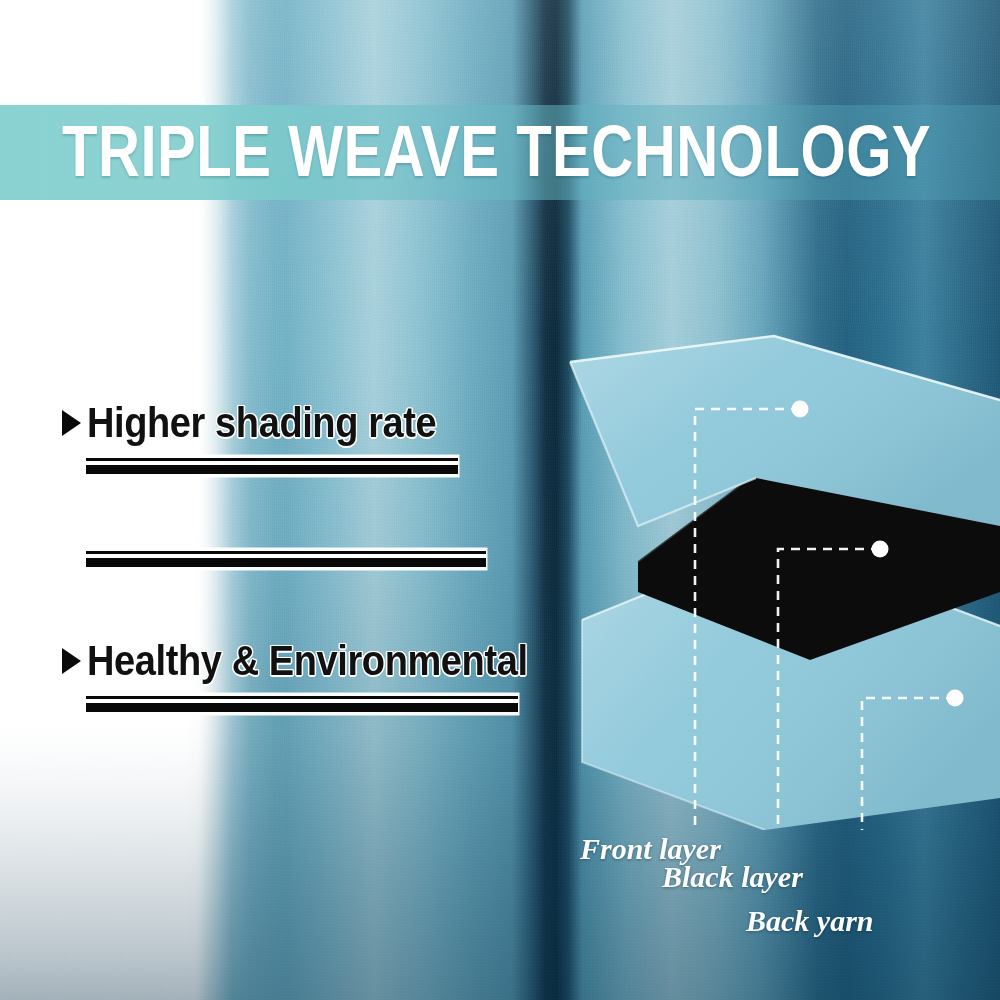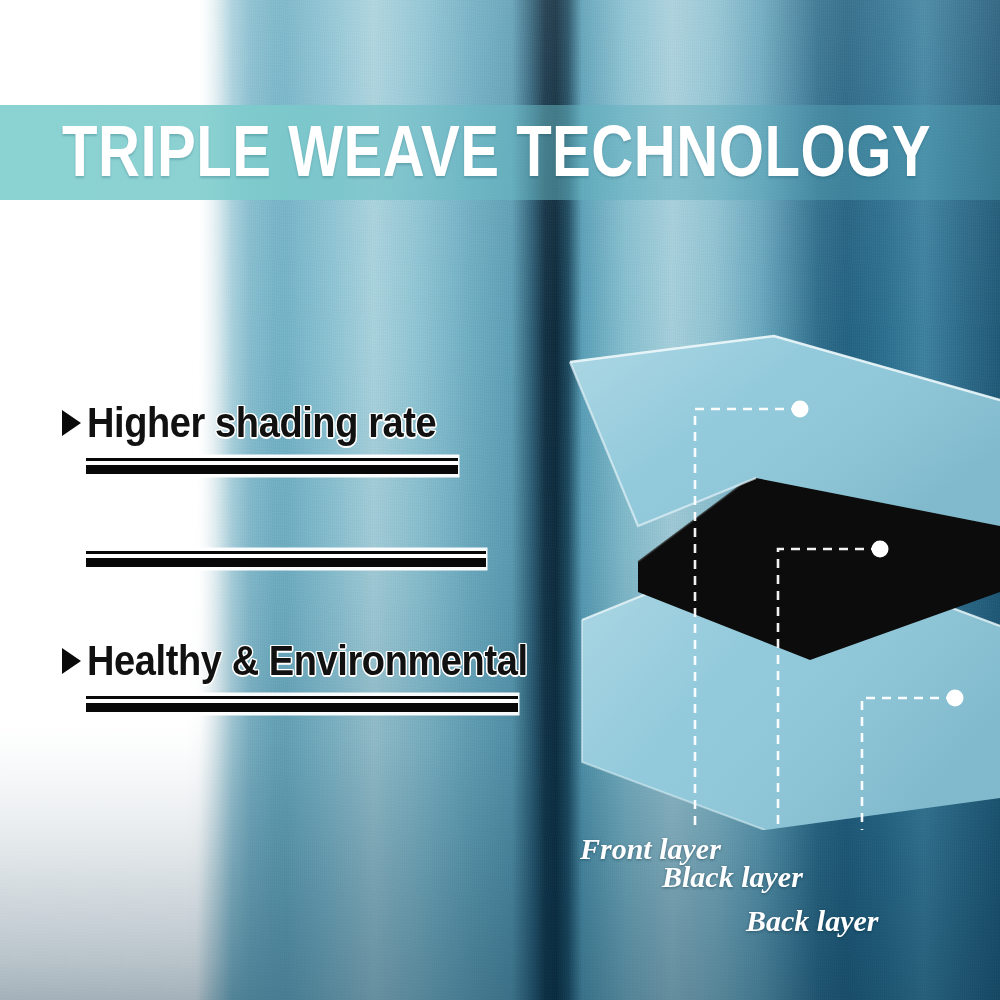--- a/index.html
+++ b/index.html
@@ -337,16 +337,16 @@
       <g>
         <path d="M 395,368 L 302,368 L 302,500" fill="none" stroke="#ffffff" stroke-width="2.6" stroke-dasharray="9 7" stroke-opacity="0.95"></path>
         <circle cx="395" cy="368" r="8.5" fill="#ffffff"></circle>
       </g>
     </svg>
   </div>
 
   <div class="callouts">
     <div class="callout-label callout-front">Front layer</div>
     <div class="callout-label callout-black">Black layer</div>
-    <div class="callout-label callout-back">Back layer</div>
+    <div class="callout-label callout-back">Back yarn</div>
   </div>
 
 </div>
 
 </body></html>

